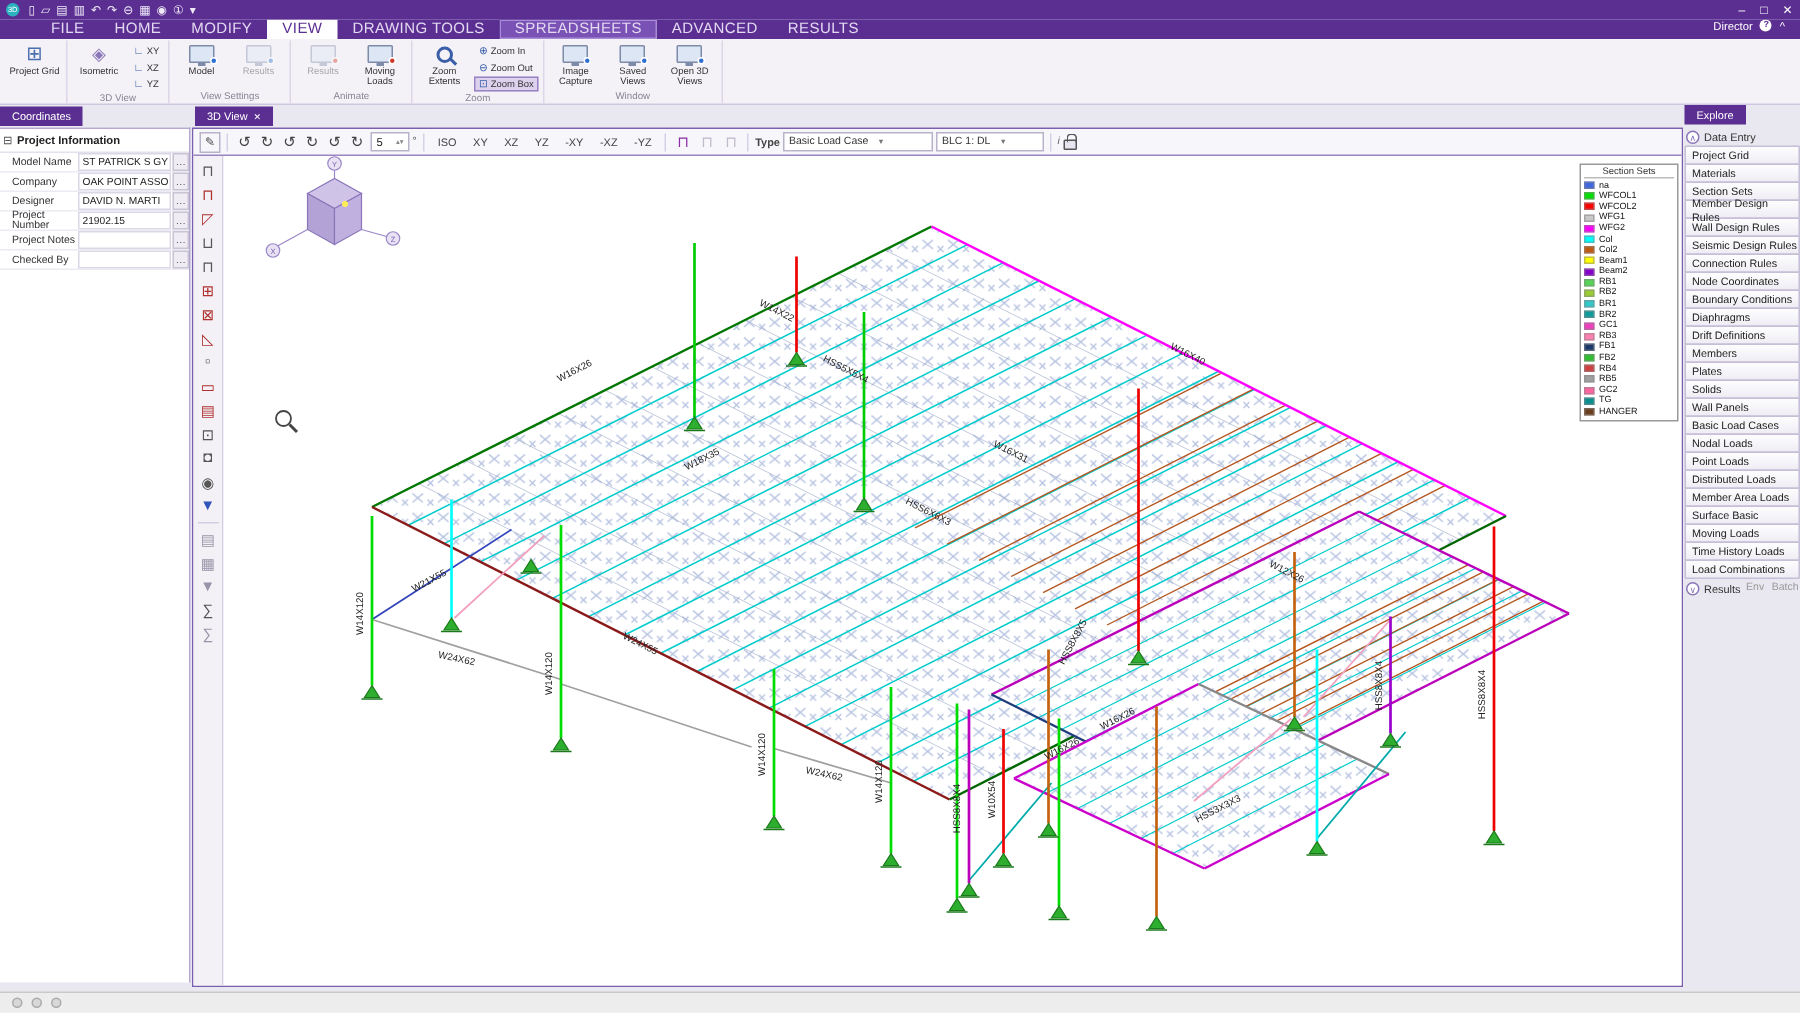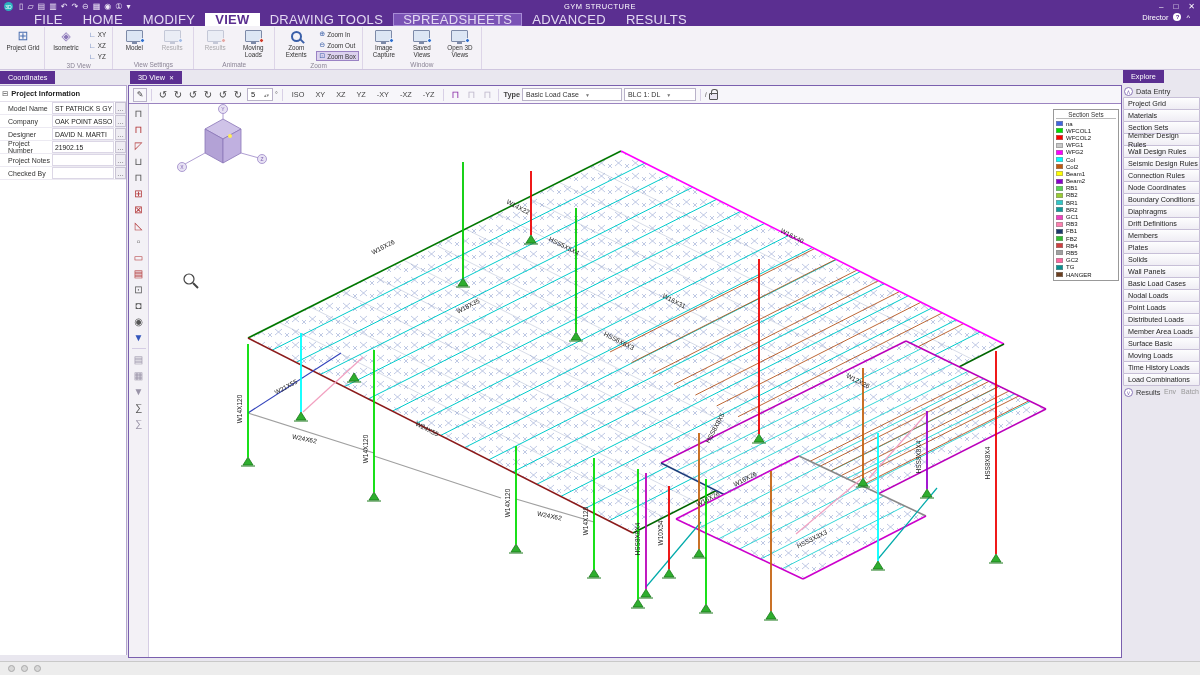--- a/index.html
+++ b/index.html
@@ -7,22 +7,22 @@
 body{font-family:"Liberation Sans",sans-serif;position:relative;background:#e9e7ef;font-size:8px;color:#222}
 .abs{position:absolute}
 
 #titlebar{left:0;top:0;width:1200px;height:13px;background:#5b2f91;display:flex;align-items:center;padding-left:4px;z-index:5}
 #applogo{width:9px;height:9px;border-radius:50%;background:#2bb3c0;color:#fff;font-size:5px;display:flex;align-items:center;justify-content:center;margin-right:6px}
 #quickicons{display:flex;gap:4px;color:#efe9f8;font-size:8px;line-height:13px}
 #apptitle{position:absolute;left:0;right:0;text-align:center;color:#fff;font-size:7.5px;letter-spacing:.5px}
 #wincontrols{position:absolute;right:5px;top:0;display:flex;gap:10px;color:#fff;font-size:8px;line-height:13px}
 
 #tabrow{left:0;top:13px;width:1200px;height:13px;background:#5b2f91;display:flex;align-items:stretch;padding-left:10px}
-.rtab{color:#e3d9f2;font-size:13px;padding:0 10px;display:flex;align-items:center;letter-spacing:.3px}
-.rtab.active{background:#fff;color:#5b2f91;font-weight:bold}
+.rtab{color:#e3d9f2;font-size:10px;padding:0 10px;display:flex;align-items:center;letter-spacing:.3px}
+.rtab.active{background:#fff;color:#5b2f91;font-weight:normal}
 .rtab.hl{background:#7a52b5;box-shadow:inset 0 0 0 1px #a88cd6}
 #userarea{margin-left:auto;display:flex;align-items:flex-start;gap:5px;color:#fff;font-size:7.5px;padding-right:10px}
 #helpcirc{width:8px;height:8px;border-radius:50%;background:#fff;color:#5b2f91;font-size:6px;display:flex;align-items:center;justify-content:center;font-weight:bold}
 
 #ribbon{left:0;top:26px;width:1200px;height:44px;background:#f4f2f7;border-bottom:1px solid #cfc6df;display:flex;padding:1px 2px 0 2px}
 .rgroup{display:flex;flex-direction:column;border-right:1px solid #ddd5e8;padding:0 3px}
 .rgbody{display:flex;flex:1;align-items:flex-start;gap:2px}
 .rglabel{font-size:6.5px;color:#8a8495;text-align:center;height:9px;line-height:9px}
 .bigbtn{width:36px;display:flex;flex-direction:column;align-items:center;font-size:6.3px;color:#333;text-align:center;padding-top:2px;line-height:7px}
 .bigbtn .ic{height:14px;margin-bottom:1px;position:relative;display:flex;align-items:center;justify-content:center}
@@ -93,21 +93,20 @@
       <span>▤</span>
       <span>▥</span>
       <span>↶</span>
       <span>↷</span>
       <span>⊖</span>
       <span>▦</span>
       <span>◉</span>
       <span>①</span>
       <span>▾</span>
     </div>
-  <div id="apptitle">GYM STRUCTURE</div>
   <div id="wincontrols">
     <span>–</span>
     <span>□</span>
     <span>✕</span>
   </div>
 </div>
 
 <div class="abs" id="tabrow">
   <span style="width:14px"></span>
   <span id="tabstrip" style="display:flex">

